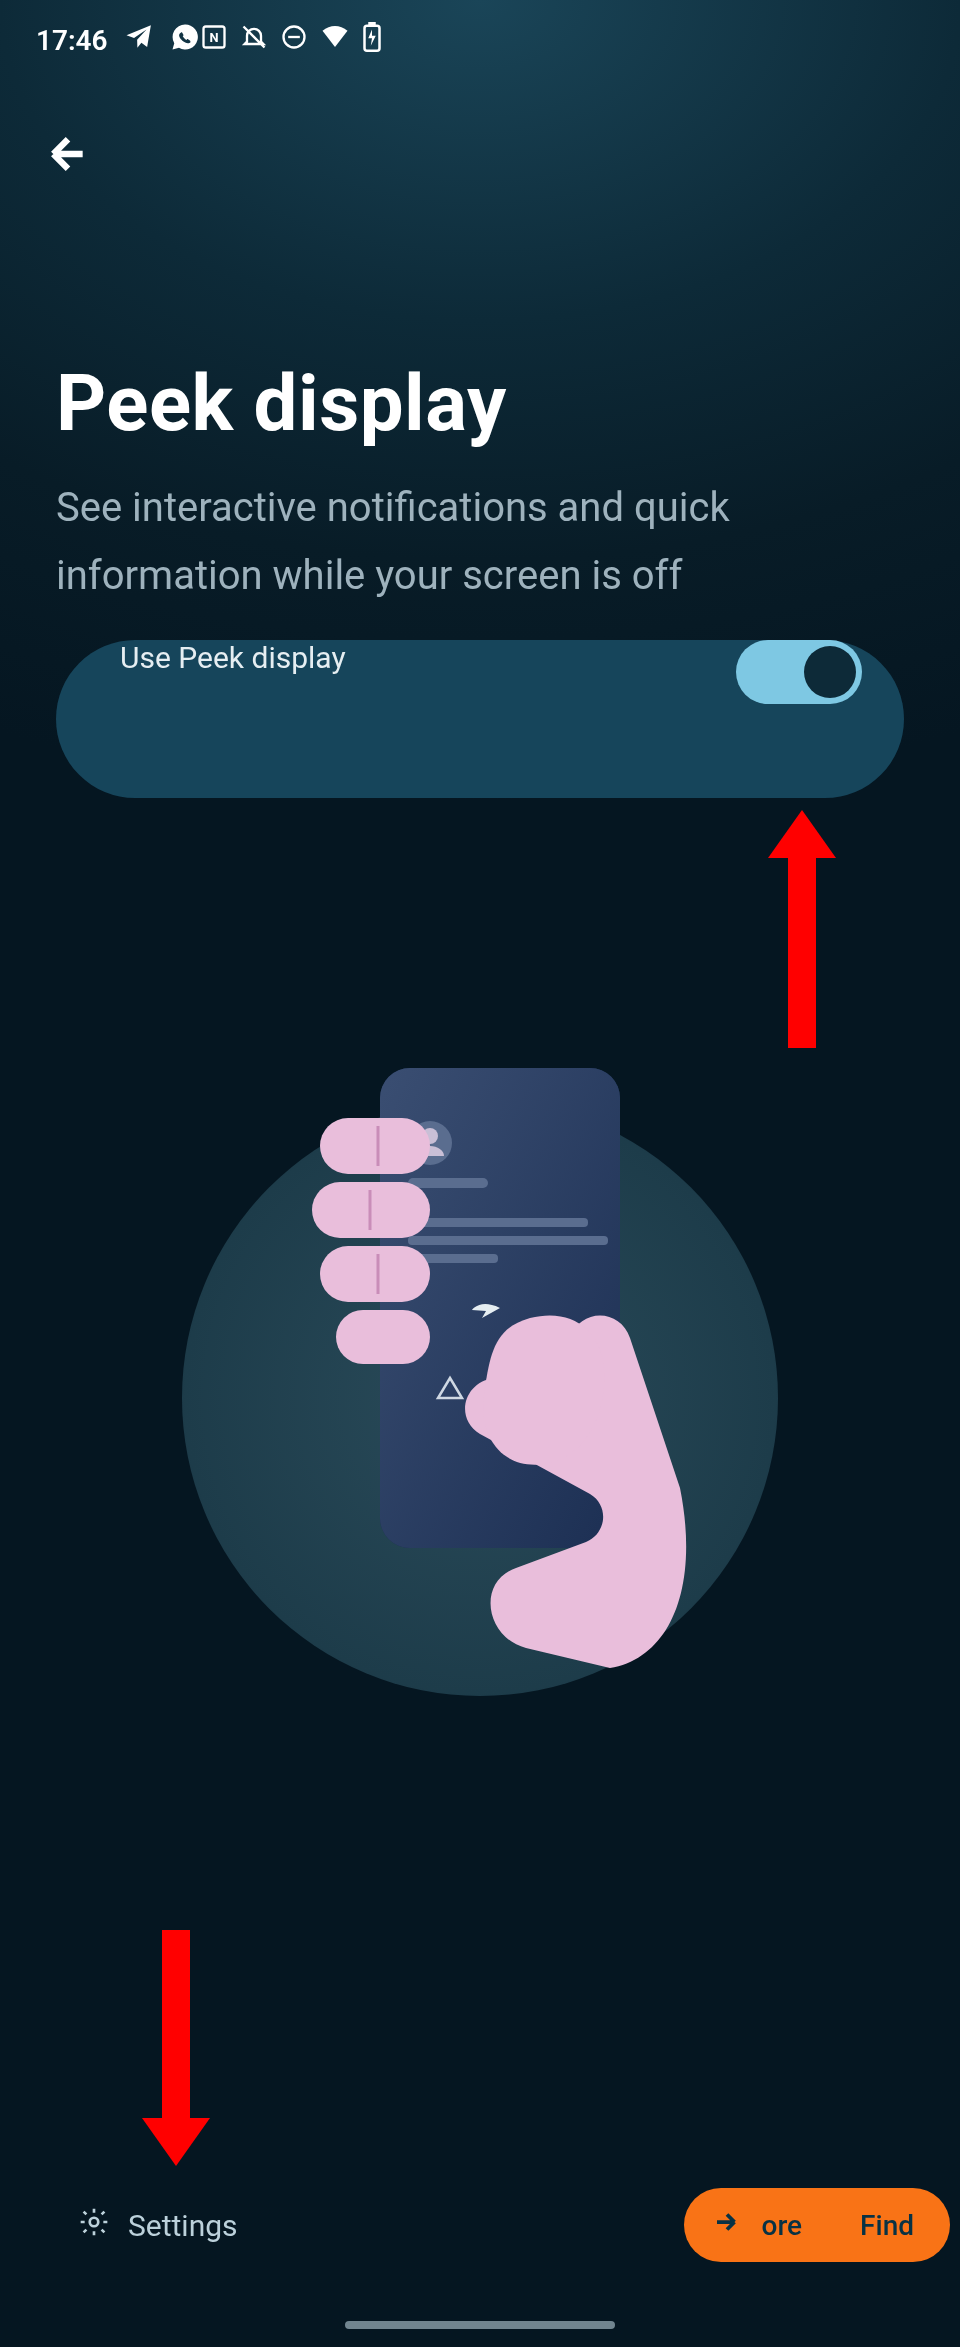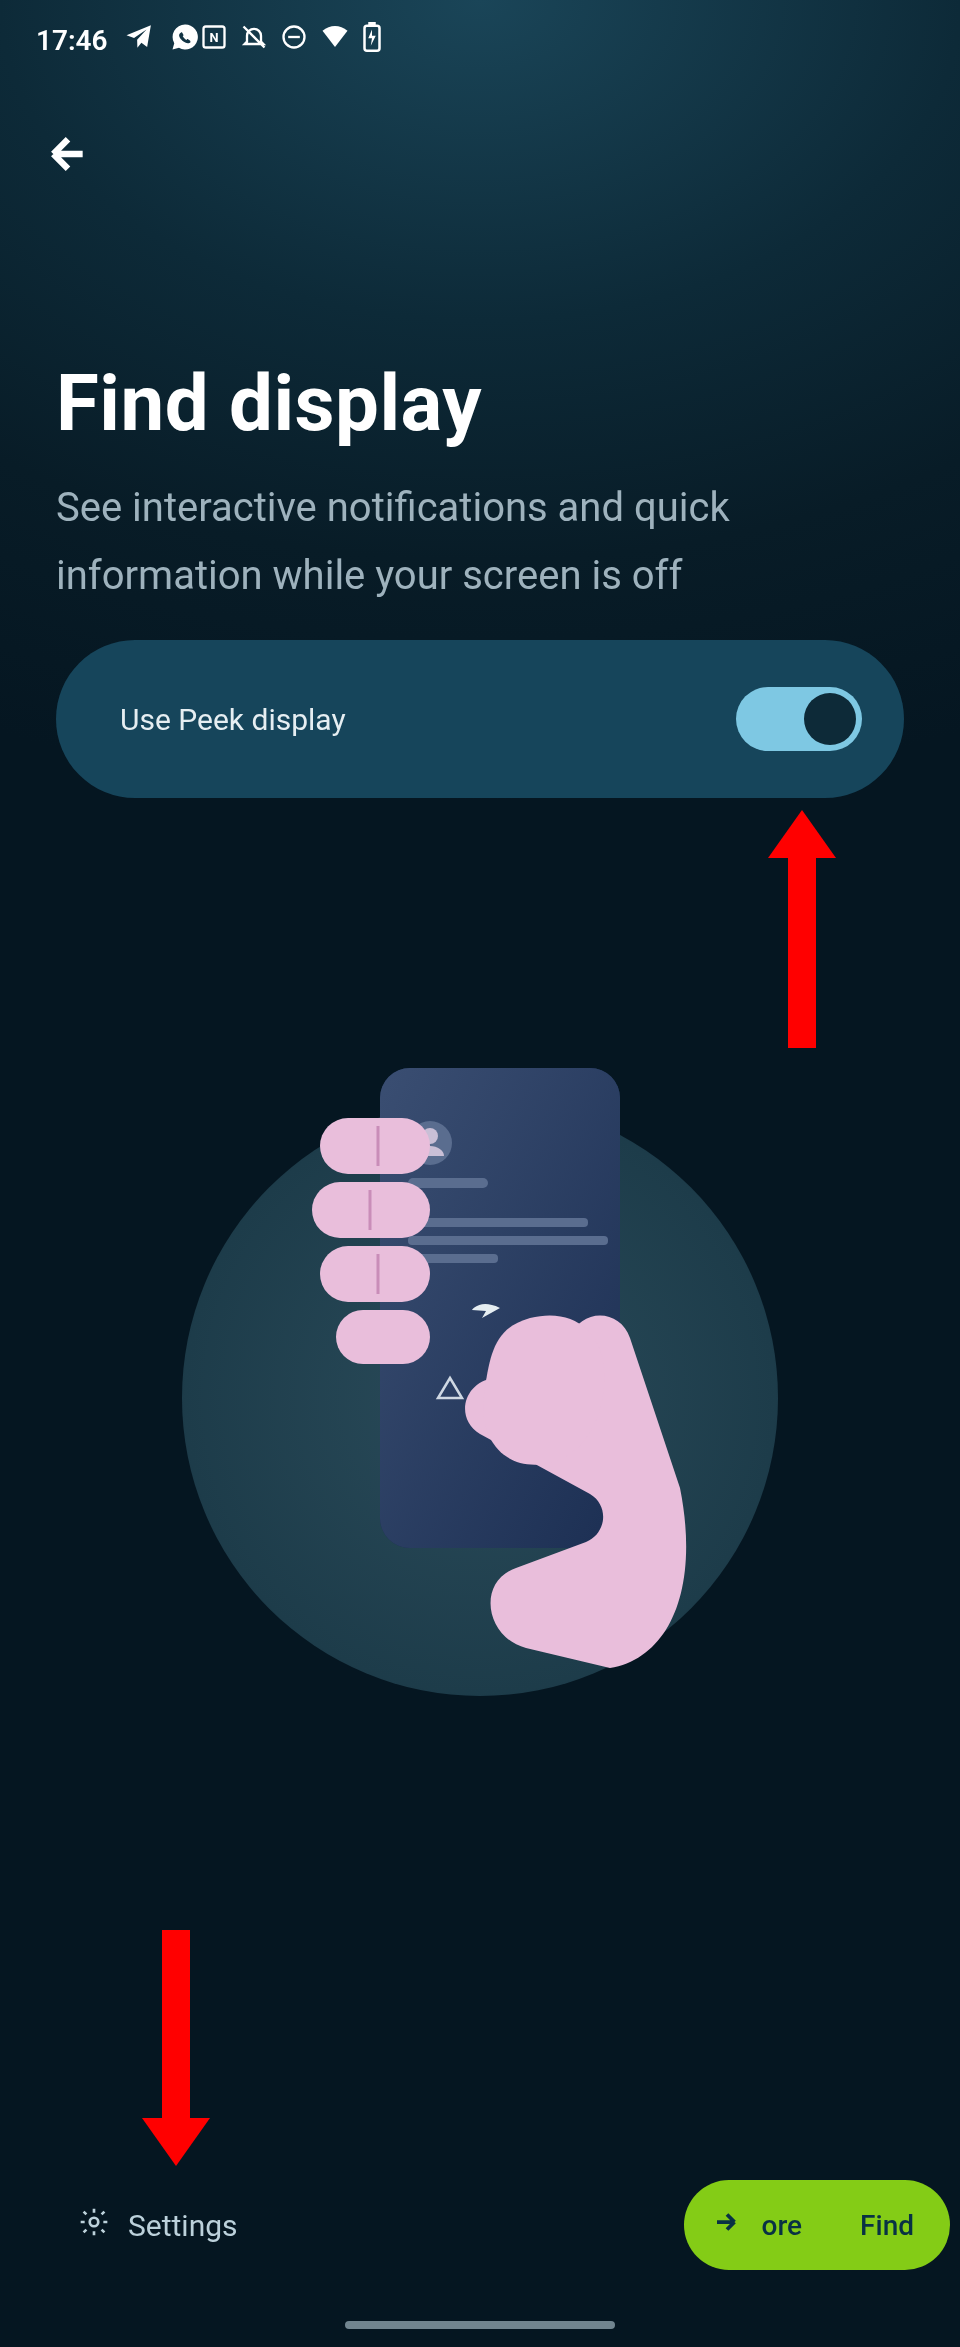--- a/index.html
+++ b/index.html
@@ -67,21 +67,21 @@
   
   .toggle-card {
     position: absolute;
     top: 640px;
     left: 56px;
     right: 56px;
     height: 158px;
     background: #16455b;
     border-radius: 80px;
     display: flex;
-    align-items: center;
+    align-items: flex-start;
     justify-content: space-between;
     padding: 0 42px 0 64px;
     box-sizing: border-box;
   }
   .toggle-label {
     font-size: 30px;
     color: #e6eef2;
   }
   .toggle-switch {
     width: 126px;
@@ -164,23 +164,23 @@
     font-size: 30px;
     cursor: pointer;
   }
   .settings-btn svg { stroke: #bcd1db; fill: none; stroke-width: 2; }
 
   .pill-btn {
     position: absolute;
     right: 10px;
     top: 50%;
     transform: translateY(-50%);
-    background: #84cc16;
+    background: #f97316;
     color: #083244;
-    height: 90px;
+    height: 74px;
     border-radius: 50px;
     display: flex;
     align-items: center;
     padding: 0 36px 0 28px;
     font-size: 28px;
     font-weight: 500;
     gap: 20px;
     cursor: pointer;
   }
   .pill-btn svg { stroke: #083244; stroke-width: 3; fill: none; }
@@ -247,21 +247,21 @@
     </span>
   </div>
 </div>
 
 <div class="back-btn">
   <svg width="44" height="44" viewBox="0 0 24 24">
       <path d="M20 12H4m0 0 8-8M4 12l8 8"></path>
     </svg>
 </div>
 
-<div class="title">Find display</div>
+<div class="title">Peek display</div>
 <div class="subtitle">See interactive notifications and quick information while your screen is off</div>
 
 <div class="toggle-card">
   <span class="toggle-label">Use Peek display</span>
   <span class="toggle-switch" aria-checked="true"></span>
 </div>
 
 <div class="arrow-red arrow-up-1">
   <div class="head"></div>
   <div class="shaft"></div>

